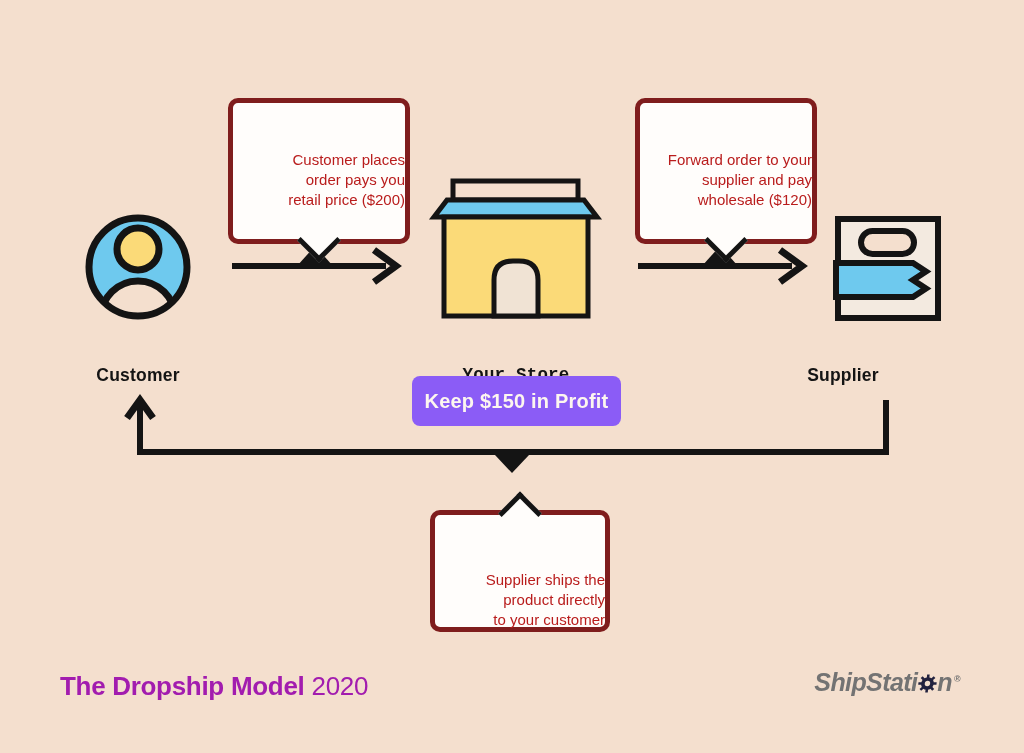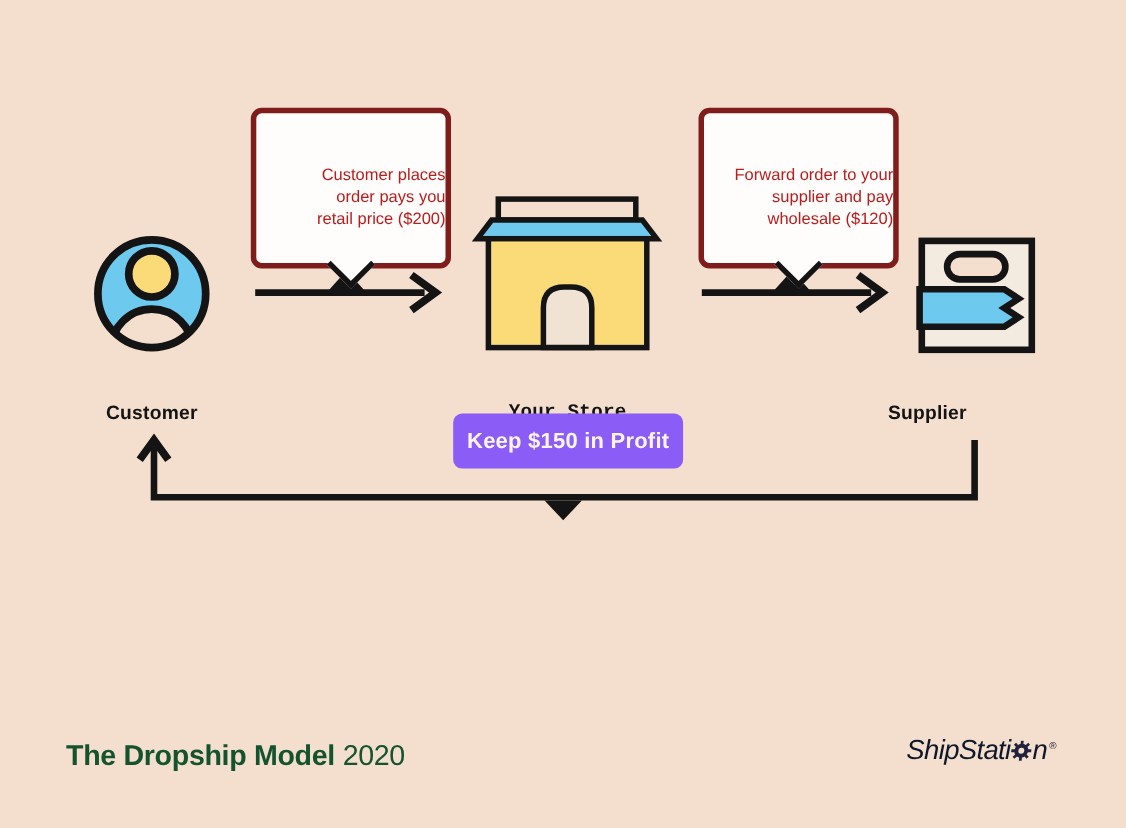--- a/index.html
+++ b/index.html
@@ -85,32 +85,32 @@
     font-weight: 700;
     font-size: 20px;
     letter-spacing: 0.2px;
   }
 
   
   .footer-title {
     position: absolute;
     left: 60px; top: 671px;
     font-size: 26px;
-    color: #14532d;
+    color: #a21caf;
     letter-spacing: -0.3px;
   }
   .footer-title .bold { font-weight: 700; }
   .footer-title .year { font-weight: 400; margin-left: 7px; }
   .brand {
     position: absolute;
     right: 64px; top: 668px;
     font-size: 25px;
-    font-weight: 400;
+    font-weight: 700;
     font-style: italic;
-    color: #0f172a;
+    color: #737373;
     letter-spacing: -0.6px;
     display: flex;
     align-items: baseline;
   }
   .brand .gear { position: relative; top: 2px; margin: 0 0.5px; }
   .brand sup { font-size: 9px; font-style: normal; margin-left: 2px; position: relative; top: -9px; }
 </style>
 </head>
 <body>
 
@@ -171,20 +171,26 @@
     <div class="tail tail-down"></div>
   </div>
 
   <div class="bubble" id="bubble-forward">
     <p class="bubble-text">Forward order to your
 supplier and pay
 wholesale ($120)</p>
     <div class="tail tail-down"></div>
   </div>
 
+  <div class="bubble" id="bubble-supplier">
+    <p class="bubble-text">Supplier ships the
+product directly
+to your customer</p>
+    <div class="tail tail-up"></div>
+  </div>
 
   <div class="node-label" id="label-customer">Customer</div>
   <div class="node-label" id="label-store">Your Store</div>
   <div class="node-label" id="label-supplier">Supplier</div>
 
   <div class="badge">
     <span>Keep $150 in Profit</span>
   </div>
 
   <div class="footer-title">

